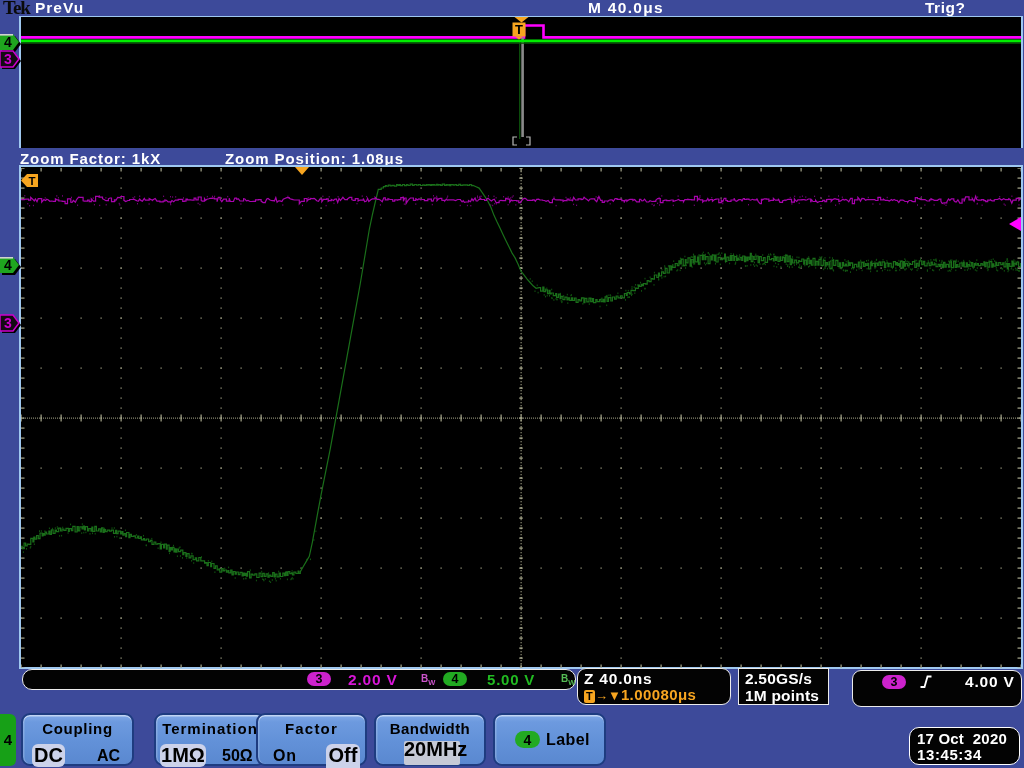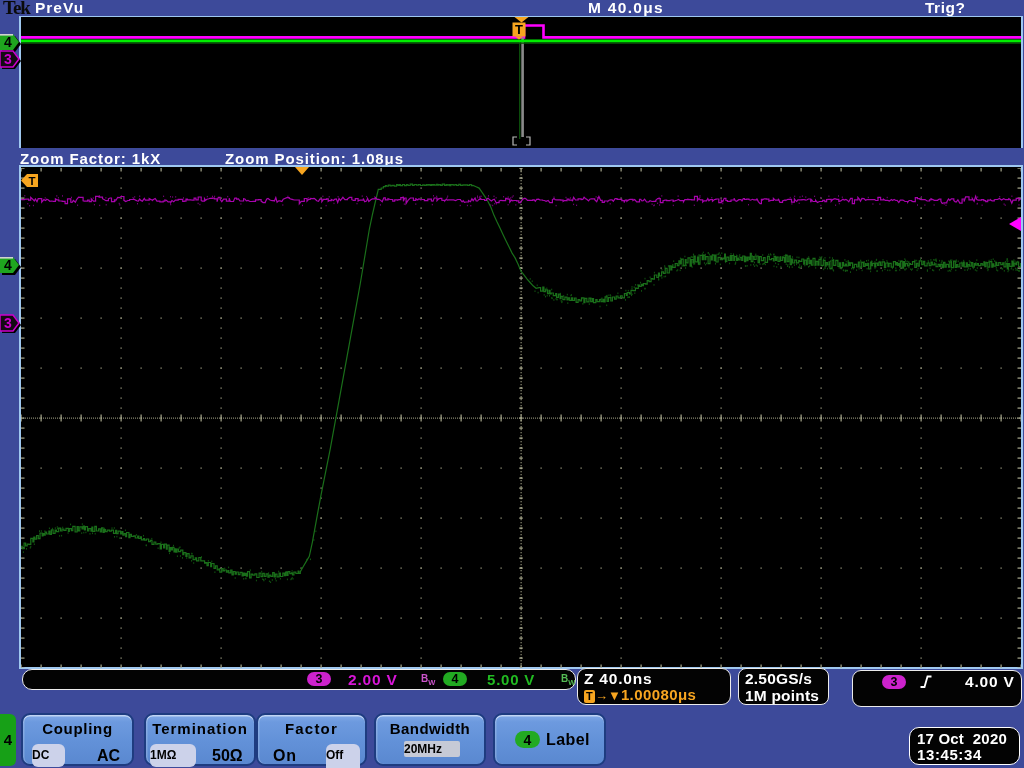--- a/index.html
+++ b/index.html
@@ -15,21 +15,21 @@
 .badge{position:absolute;width:24px;height:14px;border-radius:7px;color:#000;
   font-size:12.5px;text-align:center;line-height:14.5px}
 .bmag{background:#cc22cc}
 .bgrn{background:#22aa22}
 .btn{position:absolute;top:713px;height:53px;border-radius:9px;
   background:linear-gradient(180deg,#82aae8 0%,#6d9adf 14%,#6291d8 55%,#5a88d0 100%);
   border:2px solid #1e3c80;box-sizing:border-box;
   box-shadow:inset 0 1.5px 0 rgba(255,255,255,.5),inset 1.5px 0 0 rgba(255,255,255,.2)}
 .btit{position:absolute;top:4.5px;width:100%;text-align:center;color:#000;font-size:15px}
 .chip{position:absolute;background:#ccd2ea;border-radius:6px;color:#000;
-  font-size:12px;text-align:left}
+  font-size:20px;text-align:center}
 .opt{position:absolute;color:#000;font-size:16px}
 .bw{font-size:10px;font-weight:bold}
 .bw sub{font-size:7.5px}
 </style></head><body>
 <div id="screen">
 
   <span class="abs" id="tek" style="left:3px;top:-3px">Tek</span>
   <span class="abs wtxt" style="left:35px;top:-1px;font-size:15.5px;letter-spacing:1px">PreVu</span>
   <span class="abs wtxt" style="left:588px;top:-1px;font-size:15.5px;letter-spacing:1.3px">M 40.0μs</span>
   <span class="abs wtxt" style="left:925px;top:-1px;font-size:15.5px;letter-spacing:0.5px">Trig?</span>
@@ -2619,53 +2619,53 @@
     <span class="abs bw" style="left:398px;top:3px;color:#cc55cc">B<sub>W</sub></span>
     <div class="badge bgrn" style="left:420px;top:2.2px">4</div>
     <span class="abs" style="left:464px;top:1px;color:#22bb22;font-size:15px;letter-spacing:0.8px">5.00 V</span>
     <span class="abs bw" style="left:538px;top:3px;color:#55bb55">B<sub>W</sub></span>
   </div>
   <div class="abs rbox" style="left:577px;top:668px;width:154px;height:37px;border-radius:9px">
     <span class="abs" style="left:6px;top:1px;font-size:15.5px;letter-spacing:0.8px">Z 40.0ns</span>
     <span class="abs" style="left:6px;top:17px;color:#f7a520;font-size:15px;letter-spacing:0.4px">
       <span style="display:inline-block;background:#f7a520;color:#000;font-size:11px;font-weight:bold;width:11px;height:13px;line-height:13px;text-align:center;border-radius:2px;vertical-align:0.5px">T</span><span style="font-size:13px;letter-spacing:0">→▼</span>1.00080μs</span>
   </div>
-  <div class="abs rbox" style="left:738px;top:668px;width:91px;height:37px;border-radius:8px">
+  <div class="abs rbox" style="left:738px;top:668px;width:91px;height:37px;border-radius:0">
     <span class="abs" style="left:6px;top:1px;font-size:15.5px;letter-spacing:0.2px">2.50GS/s</span>
     <span class="abs" style="left:6px;top:18px;font-size:15.5px;letter-spacing:0.2px">1M points</span>
   </div>
   <div class="abs rbox" style="left:852px;top:670px;width:170px;height:37px;border-radius:9px">
     <div class="badge bmag" style="left:29px;top:4px">3</div>
     <svg class="abs" width="14" height="15" viewBox="0 0 14 15" style="left:66px;top:3px">
       <path d="M1.5,13 H5.5 L8.5,2.5 H12.5" fill="none" stroke="#fff" stroke-width="1.8"></path>
     </svg>
     <span class="abs" style="left:112px;top:2px;font-size:15.5px;letter-spacing:0.8px">4.00 V</span>
   </div>
 
   <div class="abs" style="left:0;top:714px;width:16px;height:52px;background:#17a017;
        border-radius:0 6px 6px 0;color:#000;font-size:15px;text-align:center;line-height:52px">4</div>
 
   <div class="btn" style="left:21px;width:113px">
     <div class="btit" style="letter-spacing:0.7px">Coupling</div>
     <div class="chip" style="left:9px;top:29px;width:33px;height:23px;line-height:23px">DC</div>
     <div class="opt" style="left:74px;top:32px">AC</div>
   </div>
-  <div class="btn" style="left:144px;width:112px">
+  <div class="btn" style="left:154px;width:112px">
     <div class="btit" style="letter-spacing:1px">Termination</div>
     <div class="chip" style="left:4px;top:29px;width:46px;height:23px;line-height:23px">1MΩ</div>
     <div class="opt" style="left:66px;top:32px">50Ω</div>
   </div>
   <div class="btn" style="left:256px;width:111px">
     <div class="btit" style="letter-spacing:1.2px">Factor</div>
     <div class="opt" style="left:15px;top:32px;letter-spacing:0.8px">On</div>
     <div class="chip" style="left:68px;top:29px;width:34px;height:37px;line-height:23px">Off</div>
   </div>
   <div class="btn" style="left:374px;width:112px">
     <div class="btit" style="letter-spacing:0.4px">Bandwidth</div>
-    <div class="chip" style="left:28px;top:26px;width:56px;height:16px;line-height:16px;border-radius:2px;background:#c6cad6">20MHz</div>
+    <div class="chip" style="left:28px;top:26px;width:56px;height:24px;line-height:16px;border-radius:2px;background:#c6cad6">20MHz</div>
   </div>
   <div class="btn" style="left:493px;width:113px">
     <div class="badge bgrn" style="left:20px;top:16px;width:25px;height:17px;line-height:18px;border-radius:8.5px;font-size:14px">4</div>
     <div class="opt" style="left:51px;top:15.5px;letter-spacing:0.4px">Label</div>
   </div>
   <div class="abs rbox" style="left:909px;top:727px;width:111px;height:38px;border-radius:10px;border-color:#fff">
     <div style="position:absolute;left:7px;top:2px;font-size:15px;letter-spacing:0.2px;white-space:pre">17 Oct  2020</div>
     <div style="position:absolute;left:7px;top:17.5px;font-size:15px;letter-spacing:0.6px">13:45:34</div>
   </div>
 </div>

